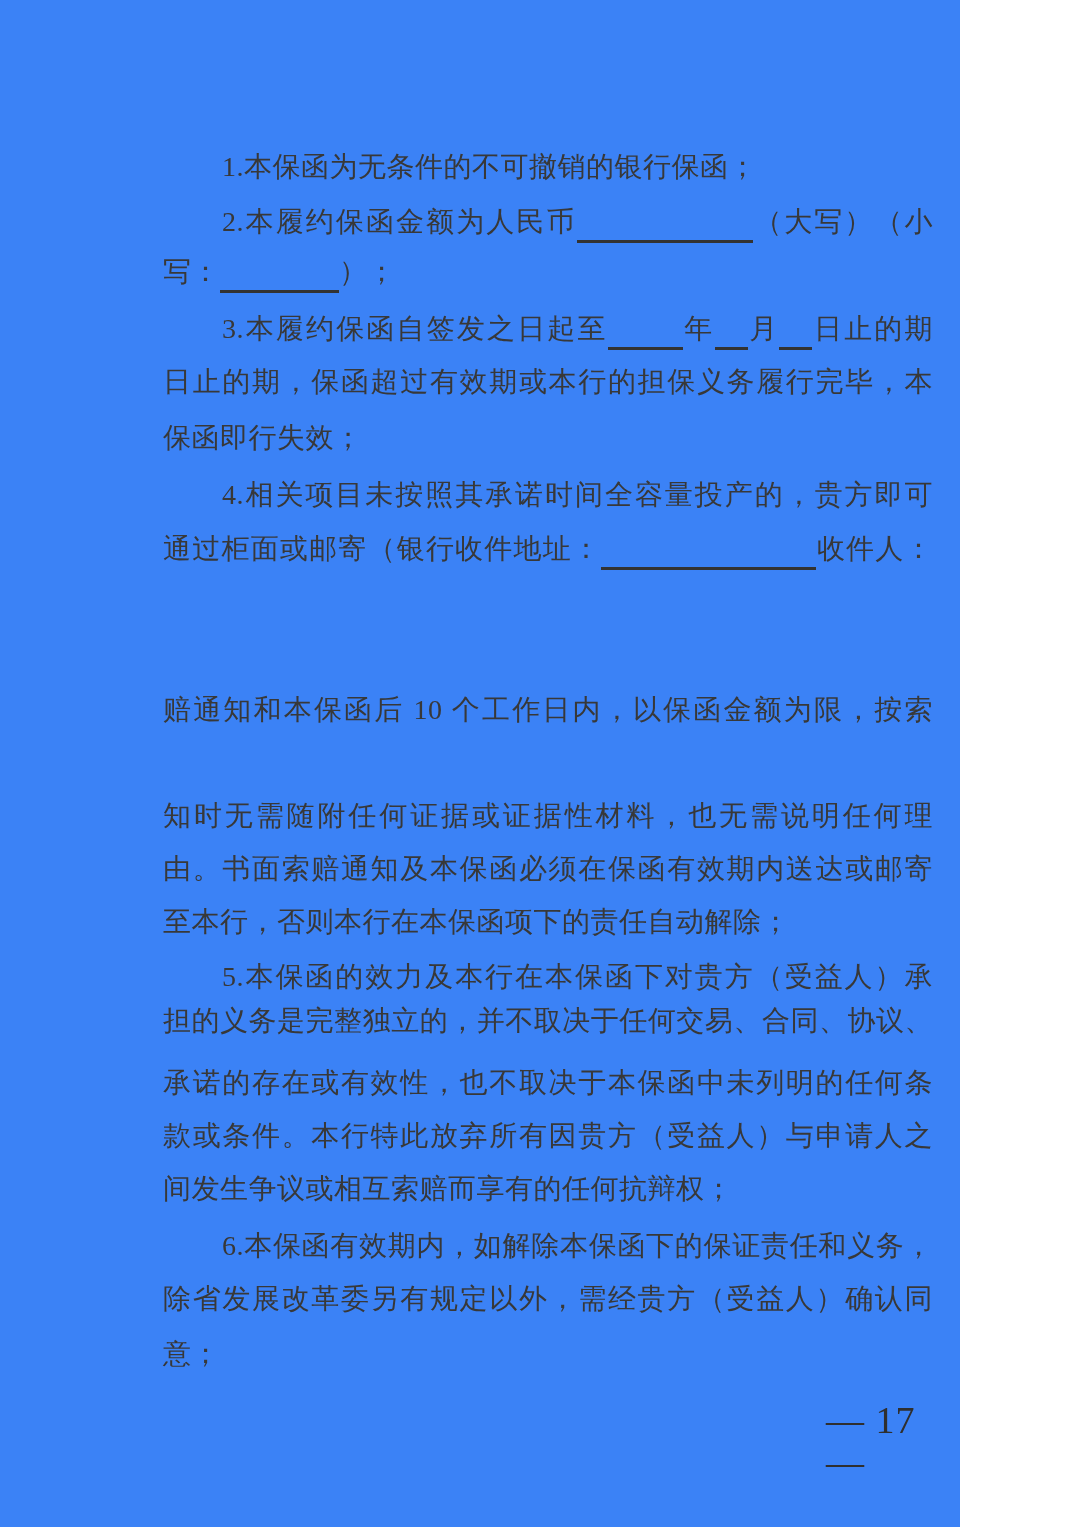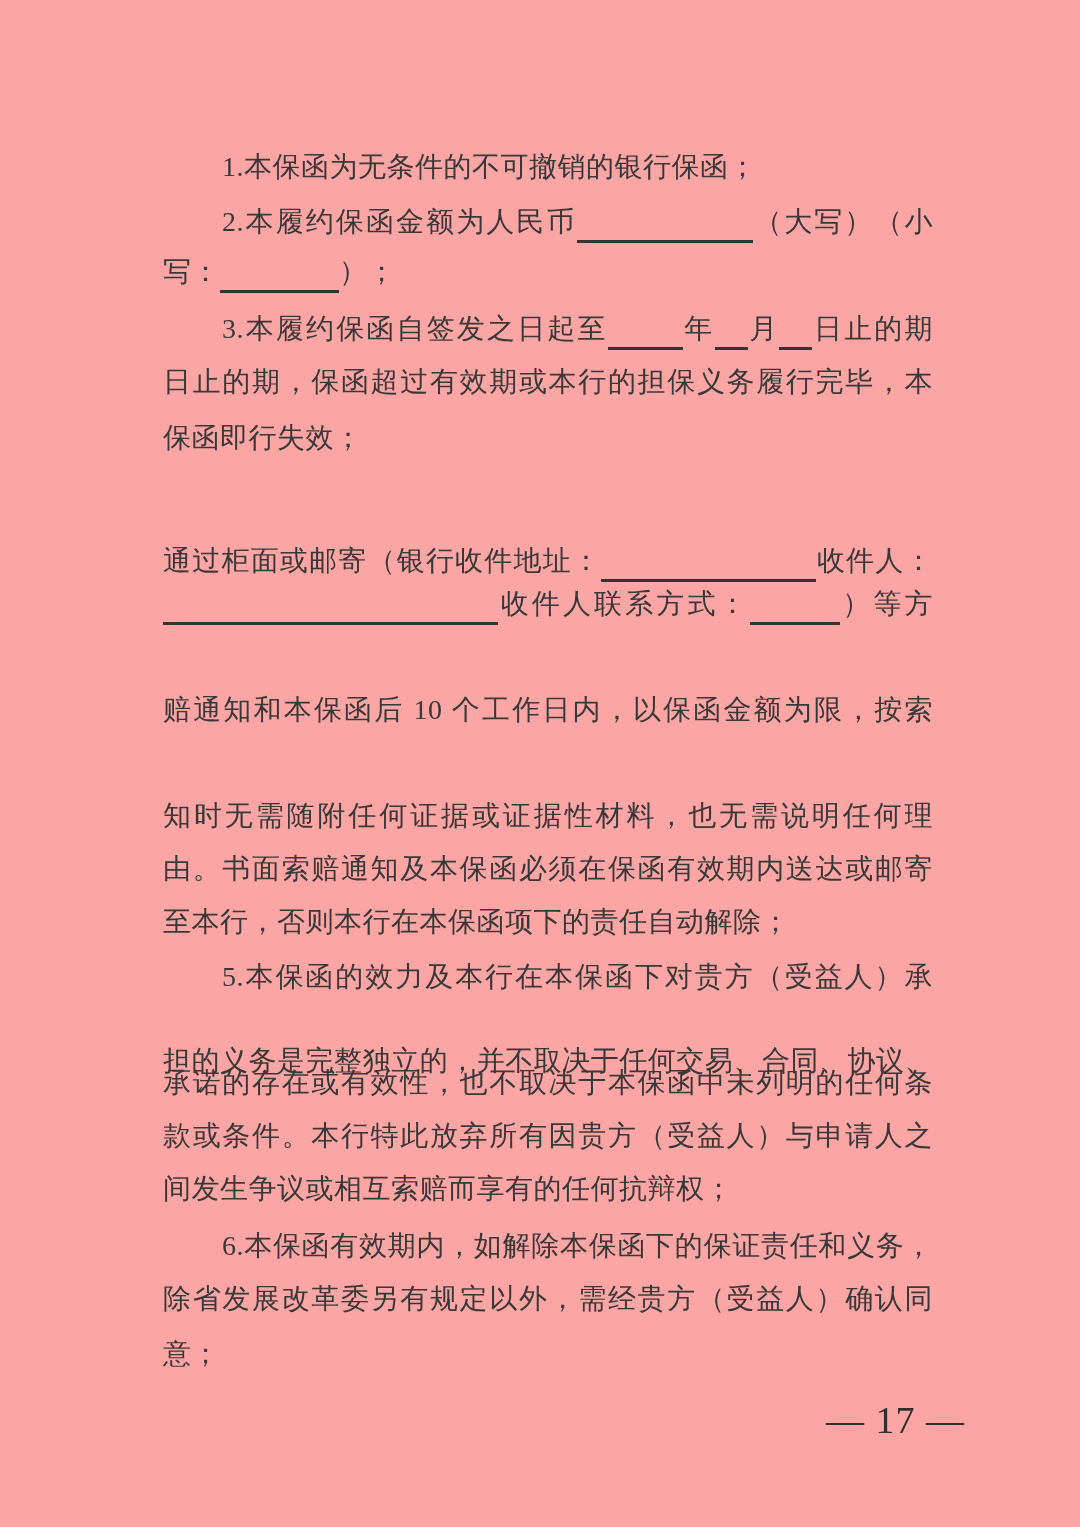--- a/index.html
+++ b/index.html
@@ -2,23 +2,23 @@
 <html><head>
 <meta charset="utf-8">
 <style>
   html, body {
     margin: 0;
     padding: 0;
     background: #ffffff;
   }
   .page {
     position: relative;
-    width: 1080px;
+    width: 960px;
     height: 1527px;
-    background: #fca5a5;
+    background: #3b82f6;
     overflow: hidden;
     font-family: "Liberation Serif", "DejaVu Serif", serif;
     color: #383838;
   }
   .line {
     position: absolute;
     left: 163px;
     width: 770px;
     height: 44px;
     font-size: 28px;
@@ -57,28 +57,28 @@
 </head>
 <body>
 
 <div class="page">
   <div class="line left indent" style="top:146px"><span>1.本保函为无条件的不可撤销的银行保函；</span></div>
   <div class="line justify indent" style="top:201px"><span>2.本履约保函金额为人民币</span><span class="blank" style="width: 176px;"></span><span>（大写）（小</span></div>
   <div class="line left" style="top:251px"><span>写：</span><span class="blank" style="width: 119px;"></span><span>）；</span></div>
   <div class="line justify indent" style="top:308px"><span>3.本履约保函自签发之日起至</span><span class="blank" style="width: 75px;"></span><span>年</span><span class="blank" style="width: 33px;"></span><span>月</span><span class="blank" style="width: 33px;"></span><span>日止的期</span></div>
   <div class="line justify" style="top:361px"><span>日止的期，保函超过有效期或本行的担保义务履行完毕，本</span></div>
   <div class="line left" style="top:417px"><span>保函即行失效；</span></div>
-  <div class="line justify" style="top:540px"><span>通过柜面或邮寄（银行收件地址：</span><span class="blank" style="width: 215px;"></span><span>收件人：</span></div>
-  <div class="line justify" style="top:583px"><span class="blank" style="width: 335px;"></span><span>收件人联系方式：</span><span class="blank" style="width: 90px;"></span><span>）等方</span></div>
+  <div class="line justify indent" style="top:474px"><span>4.相关项目未按照其承诺时间全容量投产的，贵方即可</span></div>
+  <div class="line justify" style="top:528px"><span>通过柜面或邮寄（银行收件地址：</span><span class="blank" style="width: 215px;"></span><span>收件人：</span></div>
   <div class="line justify" style="top:689px"><span>赔通知和本保函后 10 个工作日内，以保函金额为限，按索</span></div>
   <div class="line justify" style="top:795px"><span>知时无需随附任何证据或证据性材料，也无需说明任何理</span></div>
   <div class="line justify" style="top:848px"><span>由。书面索赔通知及本保函必须在保函有效期内送达或邮寄</span></div>
   <div class="line left" style="top:901px"><span>至本行，否则本行在本保函项下的责任自动解除；</span></div>
   <div class="line justify indent" style="top:956px"><span>5.本保函的效力及本行在本保函下对贵方（受益人）承</span></div>
-  <div class="line justify" style="top:1040px"><span>担的义务是完整独立的，并不取决于任何交易、合同、协议、</span></div>
+  <div class="line justify" style="top:1000px"><span>担的义务是完整独立的，并不取决于任何交易、合同、协议、</span></div>
   <div class="line justify" style="top:1062px"><span>承诺的存在或有效性，也不取决于本保函中未列明的任何条</span></div>
   <div class="line justify" style="top:1115px"><span>款或条件。本行特此放弃所有因贵方（受益人）与申请人之</span></div>
   <div class="line left" style="top:1168px"><span>间发生争议或相互索赔而享有的任何抗辩权；</span></div>
   <div class="line justify indent" style="top:1225px"><span>6.本保函有效期内，如解除本保函下的保证责任和义务，</span></div>
   <div class="line justify" style="top:1278px"><span>除省发展改革委另有规定以外，需经贵方（受益人）确认同</span></div>
   <div class="line left" style="top:1333px"><span>意；</span></div>
 
   <div class="page-number">— 17 —</div>
 </div>
 

